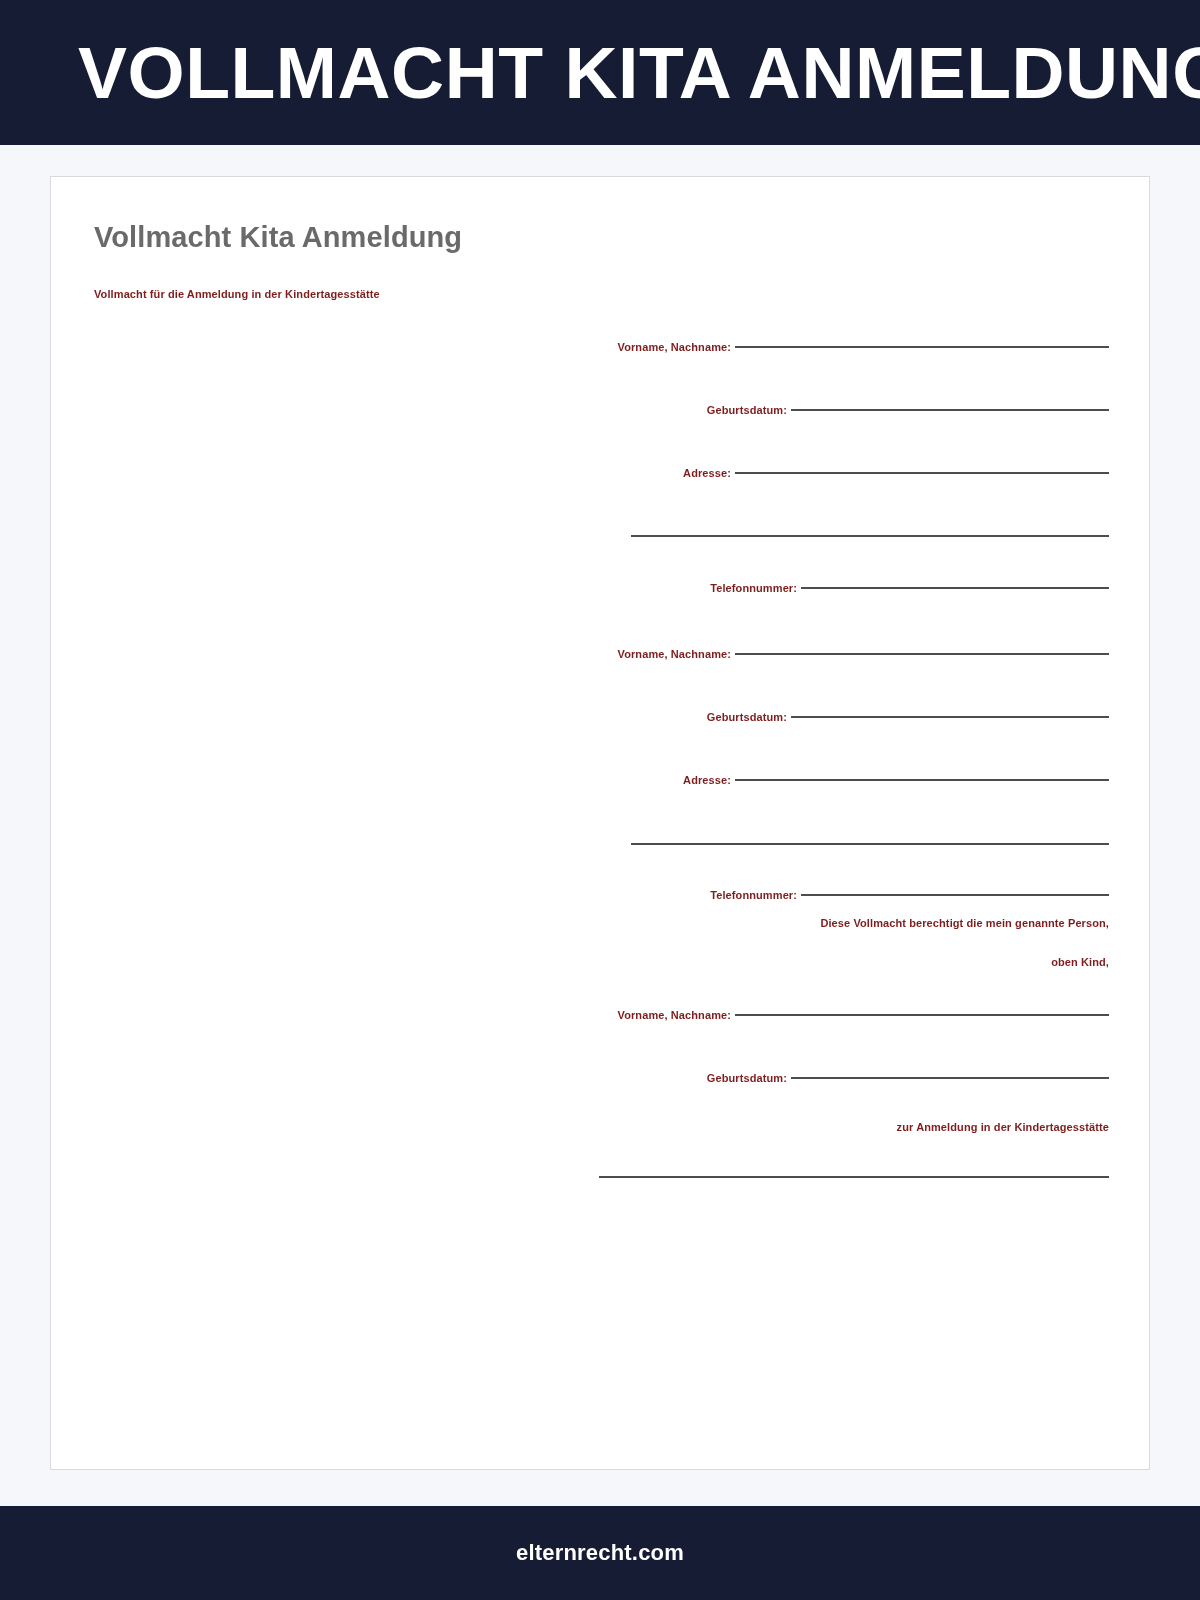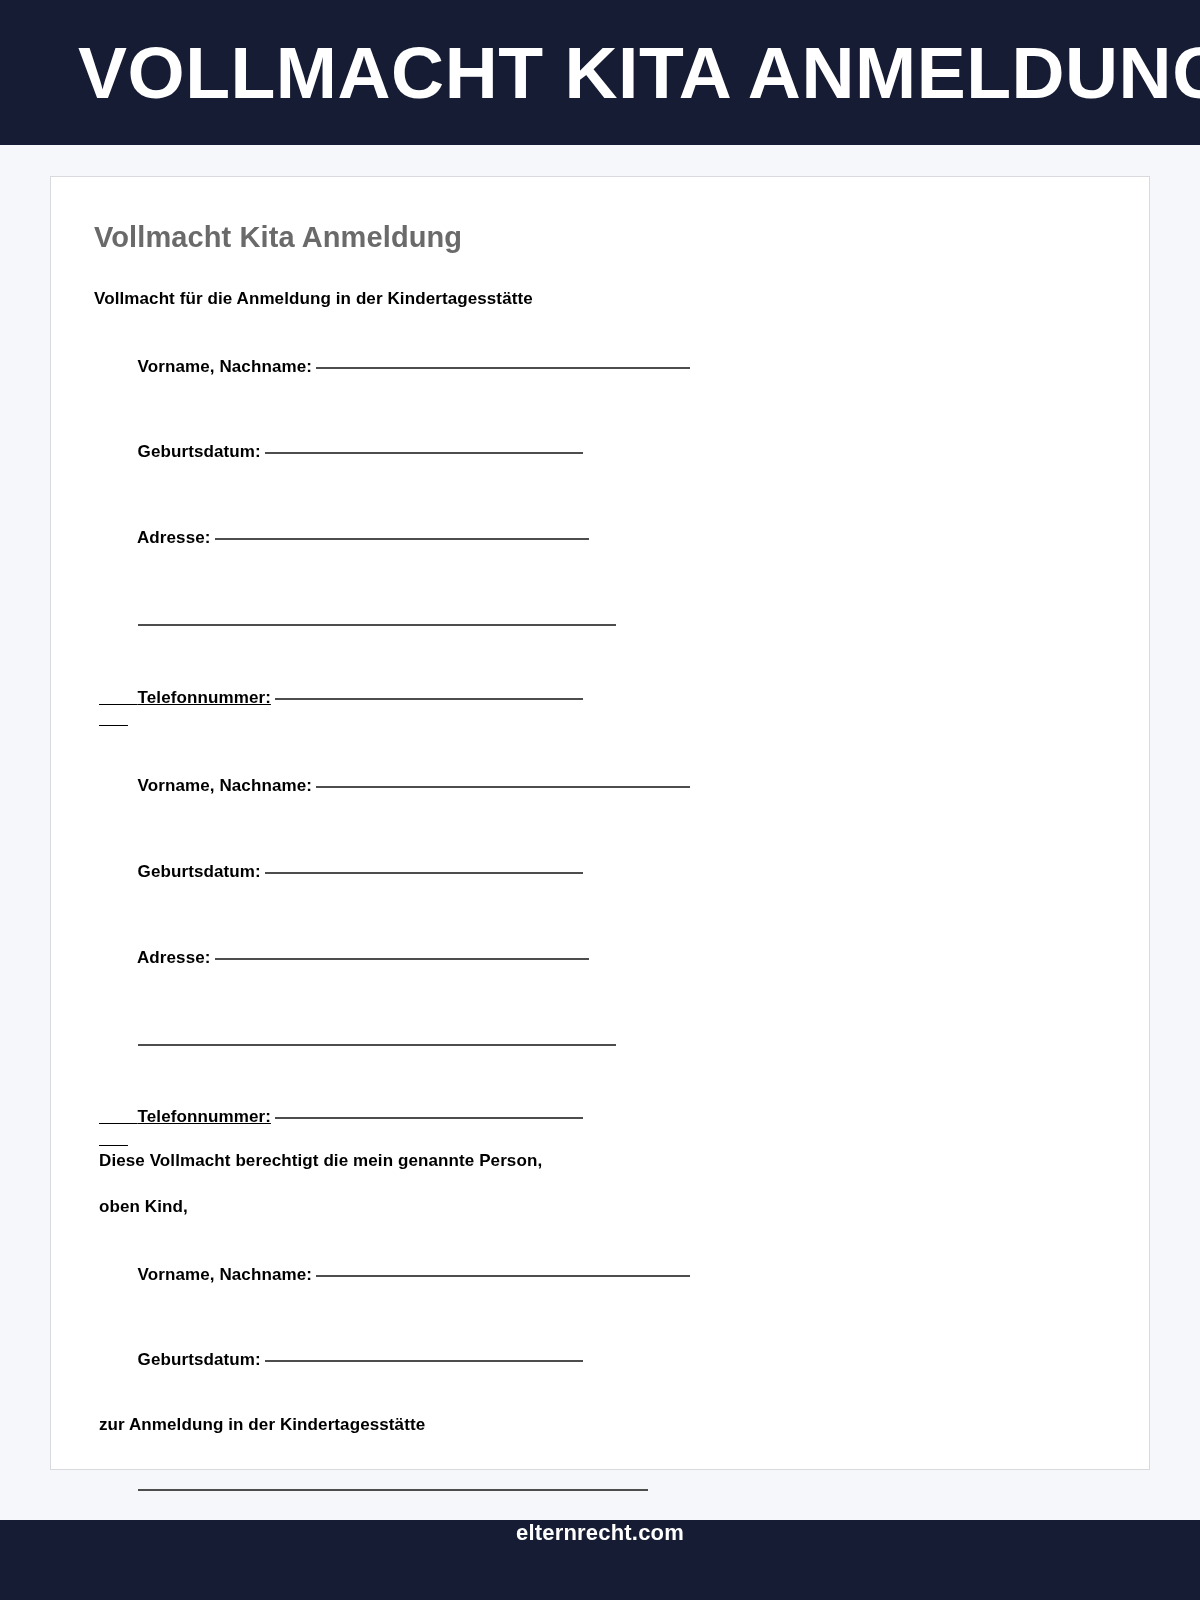--- a/index.html
+++ b/index.html
@@ -54,35 +54,35 @@
     letter-spacing:0.1px;
     margin:0 0 34px 3px;
   }
 
   .body-block {
     margin-left:3px;
   }
 
   
   .line {
-    font-size:17px;
-    font-weight:700;
-    color:#000000;
+    font-size:11px;
+    font-weight:700;
+    color:#7f1d1d;
     letter-spacing:0.1px;
     white-space:pre;
     line-height:1.25;
   }
 
   
   .gap-lg   { margin-top:25px; }
   .gap-md   { margin-top:22px; }
-  .gap-sm   { margin-top:10px;text-decoration:underline; }
+  .gap-sm   { margin-top:10px; }
   .gap-none { margin-top:1px; }
 
-  .indent { padding-left:5px; }
+  .indent { padding-left:5px;text-align:right; }
 
   
   .rule {
     display:inline-block;
     border-bottom:2.4px solid #4d4d4d;
     vertical-align:3px;
     margin-left:4px;
   }
   .rule.w-med     { width:308px; }
   .rule.w-med2    { width:318px; }
@@ -93,24 +93,24 @@
   
   .rule-row { margin-top:22px; }
   .rule-row .rule { margin-left:0; }
 
   
   .footer {
     position:absolute;
     left:0;
     bottom:0;
     width:1200px;
-    height:80px;
+    height:94px;
     background:#161c33;
     display:flex;
-    align-items:flex-start;
+    align-items:center;
     justify-content:center;
     margin-top:47px;
   }
   .footer-text {
     color:#ffffff;
     font-size:22px;
     font-weight:700;
     letter-spacing:0.2px;
   }
 </style>

